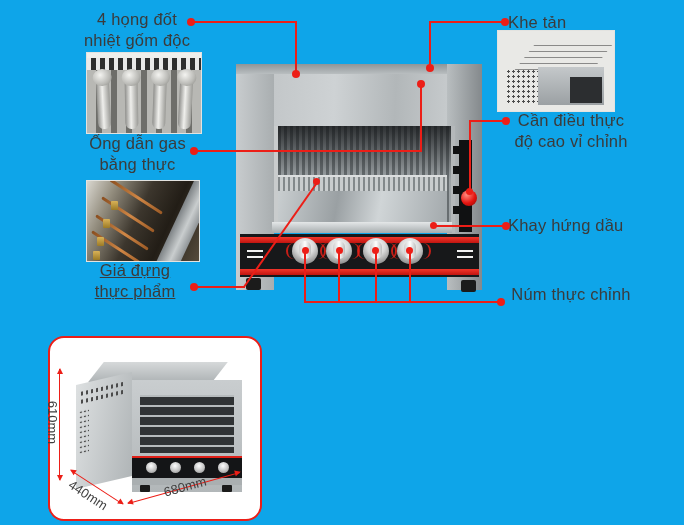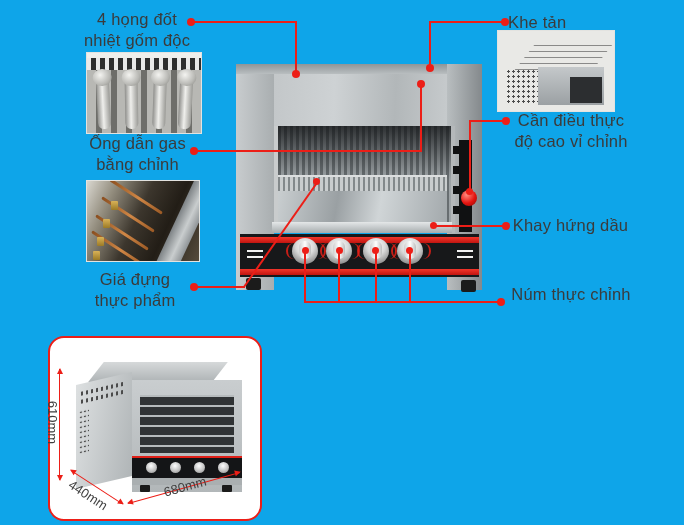--- a/index.html
+++ b/index.html
@@ -102,30 +102,30 @@
 
   <div class="lbl" style="left:82px;top:9px;width:110px;">
     <span>4 họng đốt</span>
     <span>nhiệt gốm độc lập</span>
   </div>
   <div class="lbl" style="left:508px;top:12px;width:110px;text-align:left;">
     <span>Khe tản nướng</span>
   </div>
   <div class="lbl" style="left:85px;top:133px;width:105px;">
     <span>Ống dẫn gas</span>
-    <span>bằng chỉnh</span>
+    <span>bằng thực</span>
   </div>
   <div class="lbl" style="left:505px;top:110px;width:132px;">
     <span>Cần điều thực</span>
     <span>độ cao vỉ chỉnh</span>
   </div>
-  <div class="lbl" style="left:508px;top:215px;width:125px;text-align:center;">
+  <div class="lbl" style="left:508px;top:215px;width:125px;text-align:left;">
     <span>Khay hứng dầu</span>
   </div>
-  <div class="lbl" style="left:85px;top:269px;width:100px;">
+  <div class="lbl" style="left:85px;top:260px;width:100px;text-decoration:underline;">
     <span>Giá đựng</span>
     <span>thực phẩm</span>
   </div>
   <div class="lbl" style="left:505px;top:284px;width:132px;">
     <span>Núm thực chỉnh</span>
   </div>
 
   <div class="photo" style="left:86px;top:52px;width:114px;height:80px;">
     <div class="burn-strip"></div>
     <div class="burn-bg"></div>

